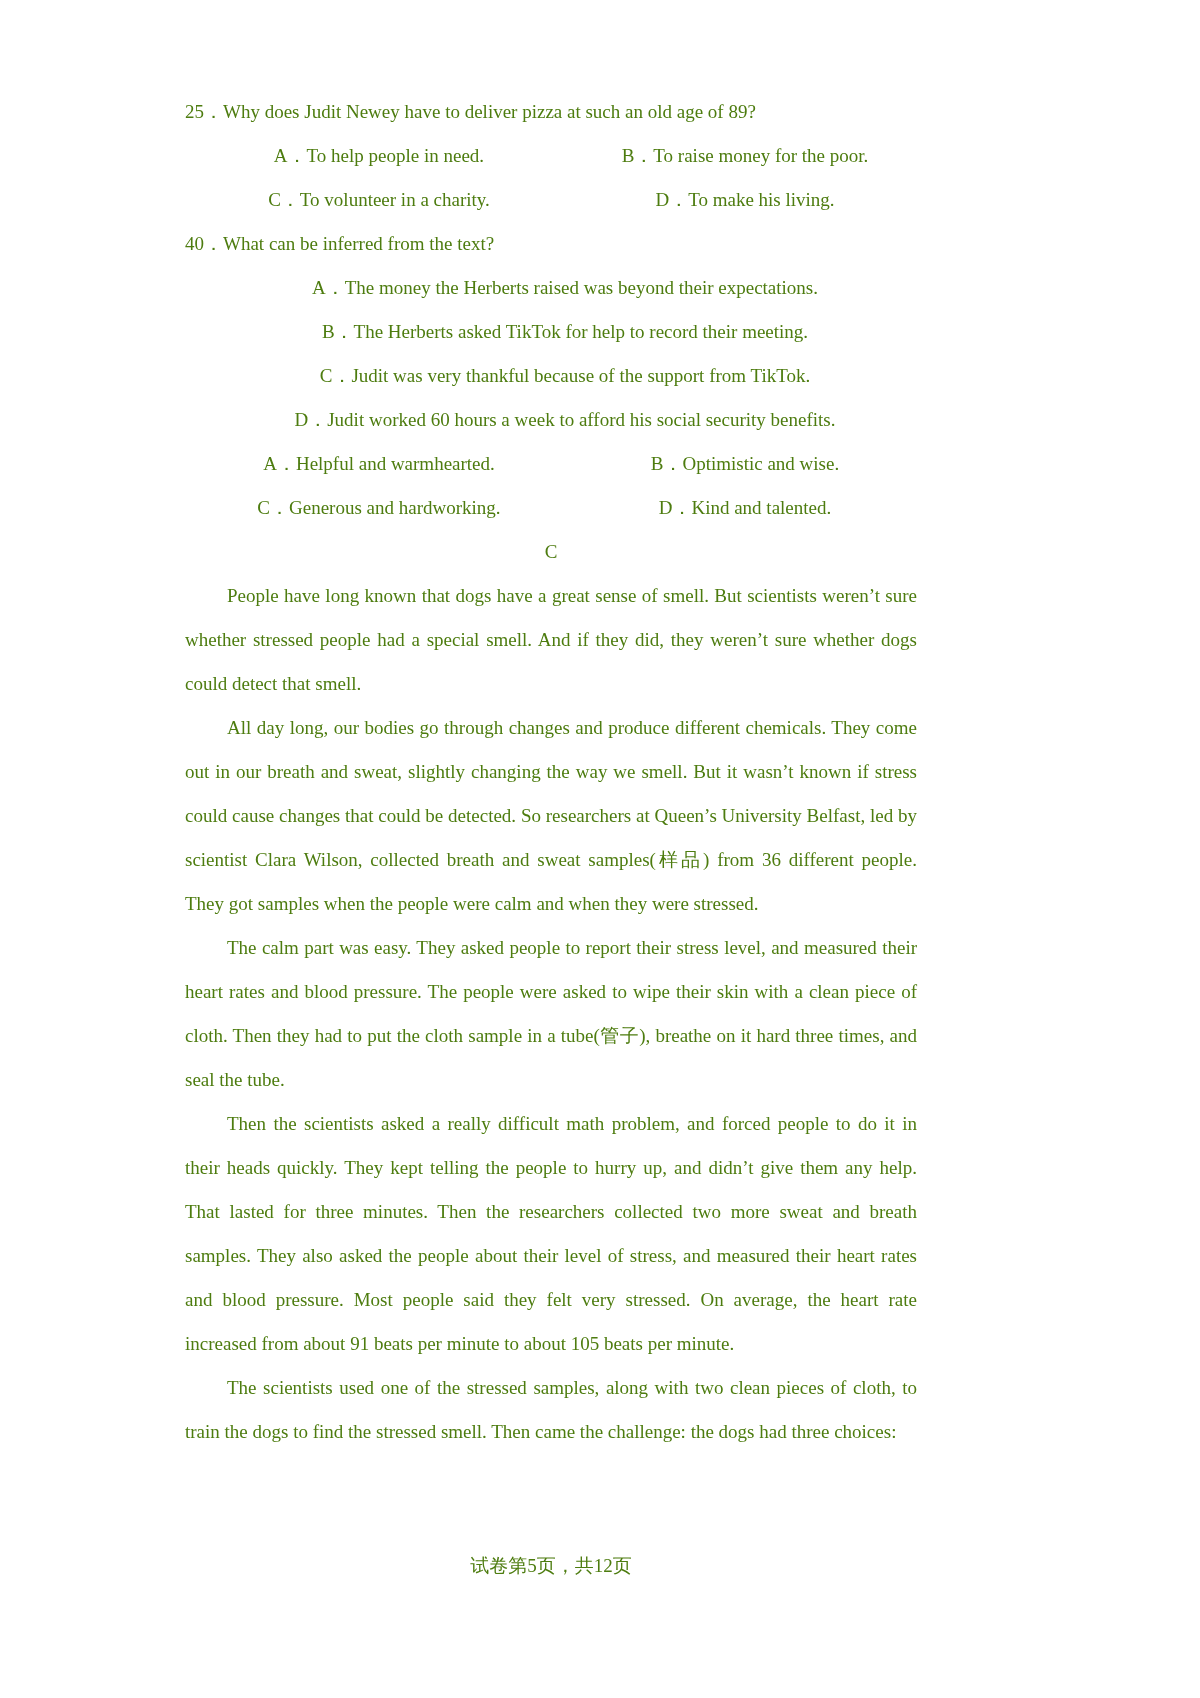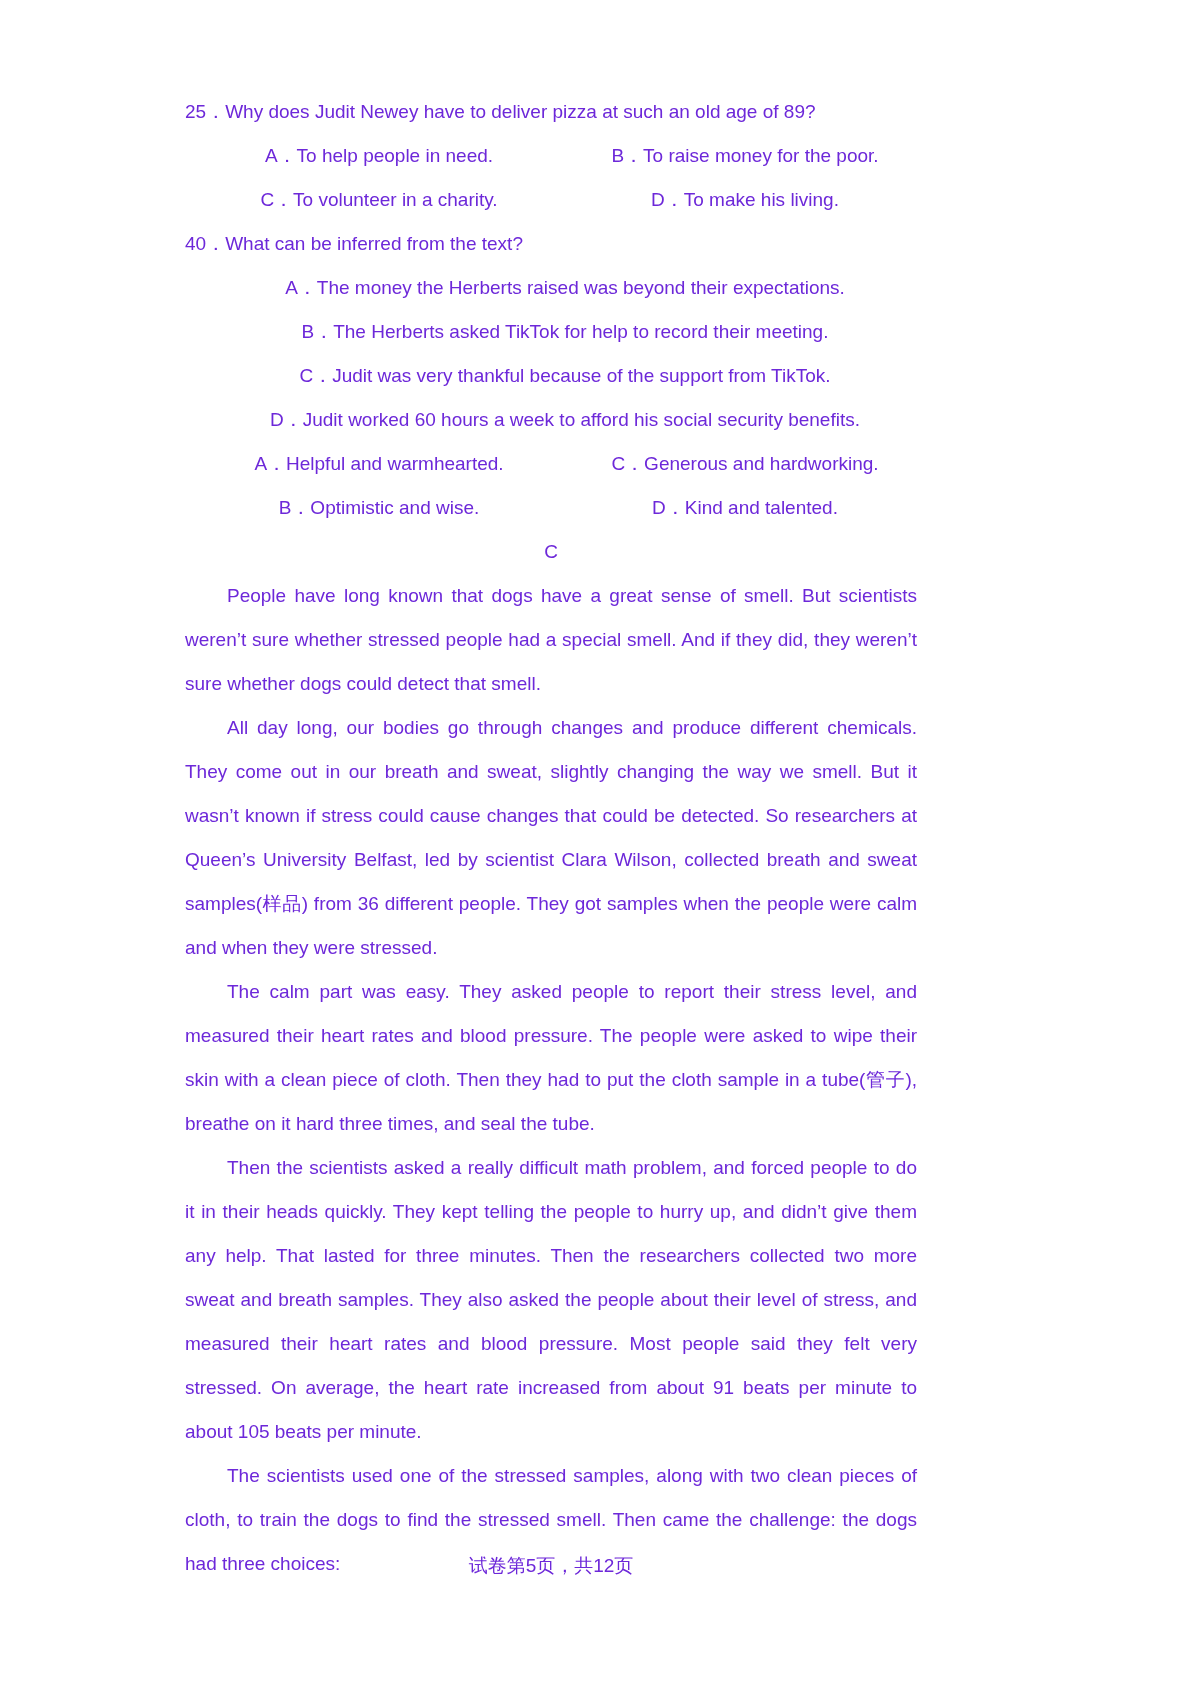--- a/index.html
+++ b/index.html
@@ -5,22 +5,22 @@
   html, body {
     margin: 0;
     padding: 0;
     background: #ffffff;
   }
   .page {
     position: relative;
     width: 1200px;
     height: 1698px;
     background: #ffffff;
-    color: #6d28d9;
-    font-family: Liberation Sans, sans-serif;
+    color: #4d7c0f;
+    font-family: Liberation Serif, serif;
     font-size: 19px;
     overflow: hidden;
   }
   .content {
     position: absolute;
     top: 90px;
     left: 185px;
     width: 732px;
   }
   .content * {
@@ -80,22 +80,22 @@
           <div class="options one-col">
             <div class="option">A．The money the Herberts raised was beyond their expectations.</div>
             <div class="option">B．The Herberts asked TikTok for help to record their meeting.</div>
             <div class="option">C．Judit was very thankful because of the support from TikTok.</div>
             <div class="option">D．Judit worked 60 hours a week to afford his social security benefits.</div>
           </div>
         </div>
         <div class="question">
           <div class="options two-col">
             <div class="option">A．Helpful and warmhearted.</div>
+            <div class="option">B．Optimistic and wise.</div>
             <div class="option">C．Generous and hardworking.</div>
-            <div class="option">B．Optimistic and wise.</div>
             <div class="option">D．Kind and talented.</div>
           </div>
         </div>
       </div>
     <div class="section-label">C</div>
     <div id="passage">
         <p class="para">People have long known that dogs have a great sense of smell. But scientists weren’t sure whether stressed people had a special smell. And if they did, they weren’t sure whether dogs could detect that smell.</p>
         <p class="para">All day long, our bodies go through changes and produce different chemicals. They come out in our breath and sweat, slightly changing the way we smell. But it wasn’t known if stress could cause changes that could be detected. So researchers at Queen’s University Belfast, led by scientist Clara Wilson, collected breath and sweat samples(样品) from 36 different people. They got samples when the people were calm and when they were stressed.</p>
         <p class="para">The calm part was easy. They asked people to report their stress level, and measured their heart rates and blood pressure. The people were asked to wipe their skin with a clean piece of cloth. Then they had to put the cloth sample in a tube(管子), breathe on it hard three times, and seal the tube.</p>
         <p class="para">Then the scientists asked a really difficult math problem, and forced people to do it in their heads quickly. They kept telling the people to hurry up, and didn’t give them any help. That lasted for three minutes. Then the researchers collected two more sweat and breath samples. They also asked the people about their level of stress, and measured their heart rates and blood pressure. Most people said they felt very stressed. On average, the heart rate increased from about 91 beats per minute to about 105 beats per minute.</p>

